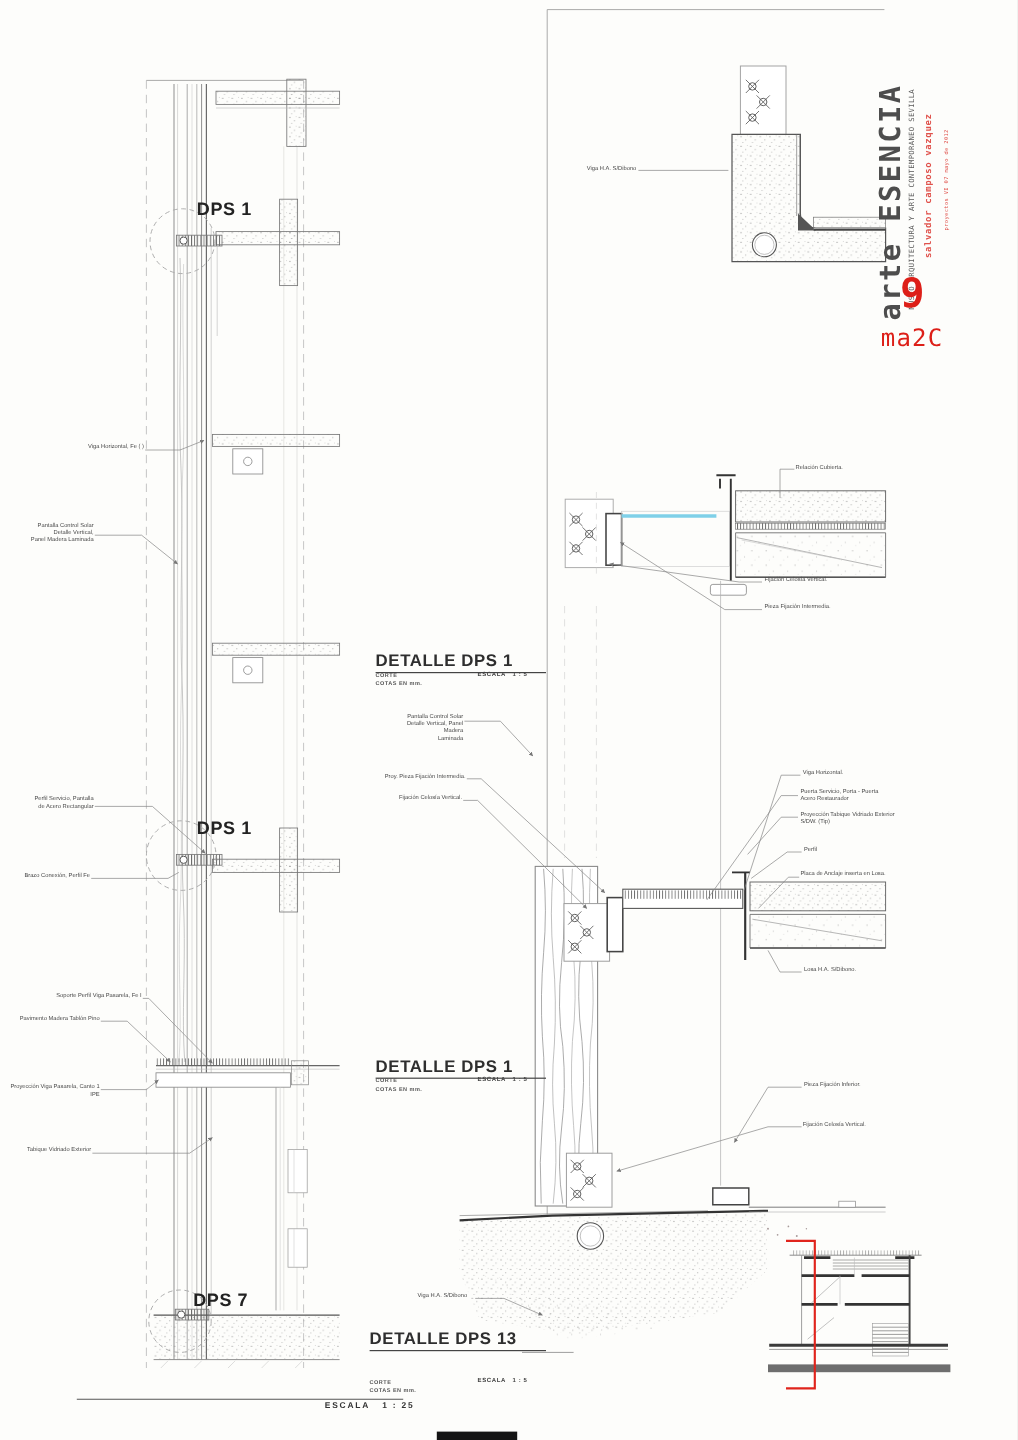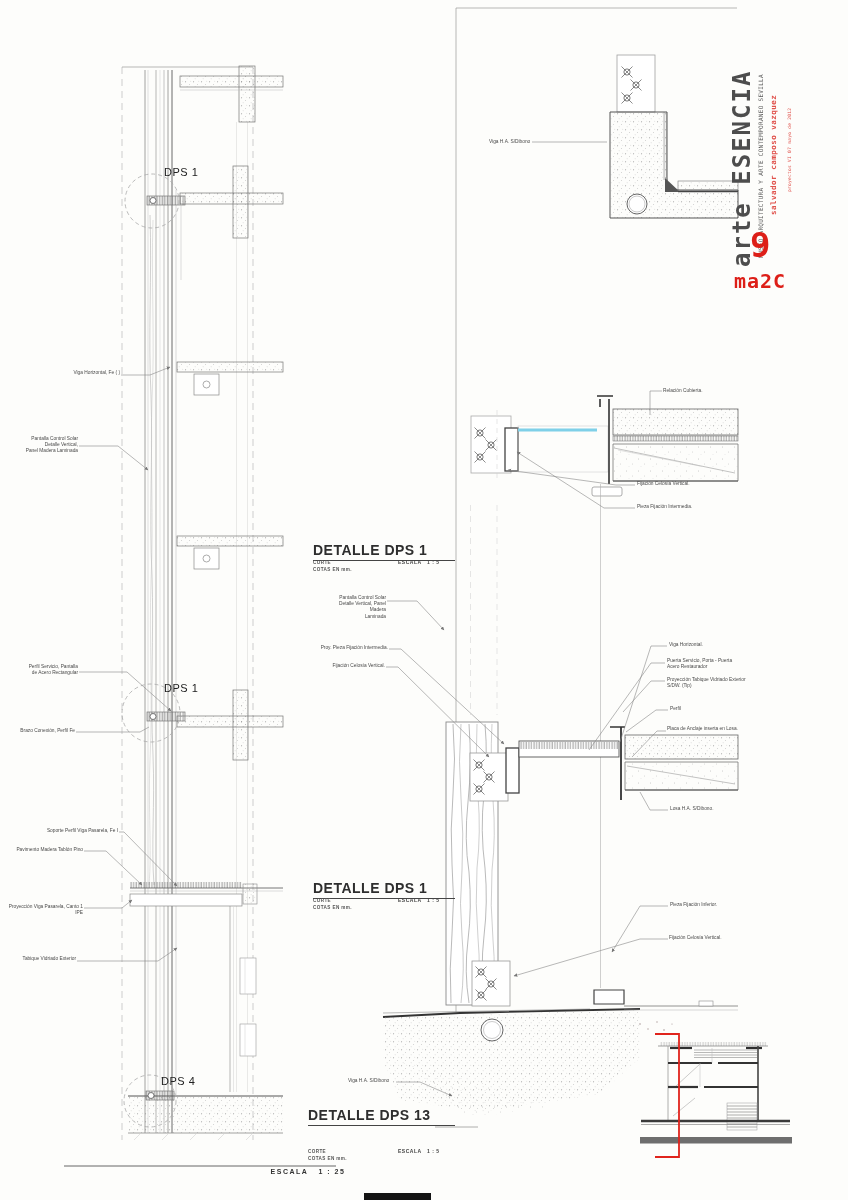--- a/index.html
+++ b/index.html
@@ -7,30 +7,30 @@
          font-family:"Liberation Sans",sans-serif;}
   svg{position:absolute;left:0;top:0;}
   .lbl{position:absolute;font-size:4.8px;line-height:1.3;color:#4a4a4a;font-family:"Liberation Sans",sans-serif;}
   .ml{white-space:pre-line;}
   .r{text-align:right;}
   .pre{white-space:pre;}
   .dt-title{position:absolute;font-size:14px;font-weight:bold;color:#2e2e2e;letter-spacing:.5px;
             border-bottom:1px solid #444;padding-bottom:2px;}
   .dt-sub{position:absolute;font-size:4.6px;color:#555;letter-spacing:.4px;font-weight:bold;}
   .dt-scale{position:absolute;font-size:5px;color:#444;letter-spacing:.5px;font-weight:bold;}
-  .callout{position:absolute;font-size:11px;font-weight:normal;color:#222;letter-spacing:.5px;}
+  .callout{position:absolute;font-size:15px;font-weight:bold;color:#222;letter-spacing:.5px;}
   .scale25{position:absolute;font-size:7px;color:#333;letter-spacing:1.5px;font-weight:bold;width:160px;text-align:center;}
   .vtext{position:absolute;transform:rotate(-90deg);transform-origin:left top;white-space:nowrap;
          font-family:"DejaVu Sans Mono",monospace;}
   .tb-brand{font-size:24px;font-weight:bold;letter-spacing:2px;color:#4d4d4d;}
   .tb-sub{font-size:6px;letter-spacing:.3px;color:#5a5a5a;}
   .tb-auth{font-size:7.5px;font-weight:bold;letter-spacing:.5px;color:#e0524c;}
   .tb-course{font-size:4.5px;letter-spacing:.3px;color:#e0524c;}
   .tb-nine{position:absolute;font-family:"DejaVu Sans Mono",monospace;font-size:34px;font-weight:bold;color:#dd1f18;line-height:1;}
-  .tb-logo{position:absolute;font-family:"DejaVu Sans Mono",monospace;font-size:20px;font-weight:bold;
+  .tb-logo{position:absolute;font-family:"DejaVu Sans Mono",monospace;font-size:20px;font-weight:normal;
            letter-spacing:1px;color:#dd1f18;line-height:1;}
 </style>
 </head>
 <body>
 
 <div id="sheet">
 
 <svg width="848" height="1200" viewBox="0 0 848 1200">
   <defs>
     <pattern id="stip" width="8" height="8" patternUnits="userSpaceOnUse">
@@ -315,21 +315,21 @@
 <div class="lbl ml r" style="left:18px;top:664px;width:60px;">Perfil Servicio, Pantalla
 de Acero Rectangular</div>
 <div class="lbl ml r" style="left:14px;top:728px;width:61px;">Brazo Conexión, Perfil Fe</div>
 <div class="lbl ml r" style="left:14px;top:828px;width:104px;">Soporte Perfil Viga Pasarela, Fe I</div>
 <div class="lbl ml r" style="left:14px;top:847px;width:69px;">Pavimento Madera Tablón Pino</div>
 <div class="lbl ml r" style="left:8px;top:904px;width:75px;">Proyección Viga Pasarela, Canto 1 IPE</div>
 <div class="lbl ml r" style="left:14px;top:956px;width:62px;">Tabique Vidriado Exterior</div>
 
 <div class="callout" style="left:164px;top:166px;">DPS 1</div>
 <div class="callout" style="left:164px;top:682px;">DPS  1</div>
-<div class="callout" style="left:161px;top:1075px;">DPS 4</div>
+<div class="callout" style="left:161px;top:1075px;">DPS 7</div>
 
 <div class="dt-title" style="left:313px;top:542px;width:142px;">DETALLE DPS 1</div>
 <div class="dt-sub" style="left:313px;top:560px;">CORTE</div>
 <div class="dt-sub" style="left:313px;top:567px;">COTAS EN mm.</div>
 <div class="dt-scale pre" style="left:398px;top:559px;">ESCALA   1 : 5</div>
 
 <div class="dt-title" style="left:313px;top:880px;width:142px;">DETALLE DPS  1</div>
 <div class="dt-sub" style="left:313px;top:898px;">CORTE</div>
 <div class="dt-sub" style="left:313px;top:905px;">COTAS EN mm.</div>
 <div class="dt-scale pre" style="left:398px;top:897px;">ESCALA   1 : 5</div>

